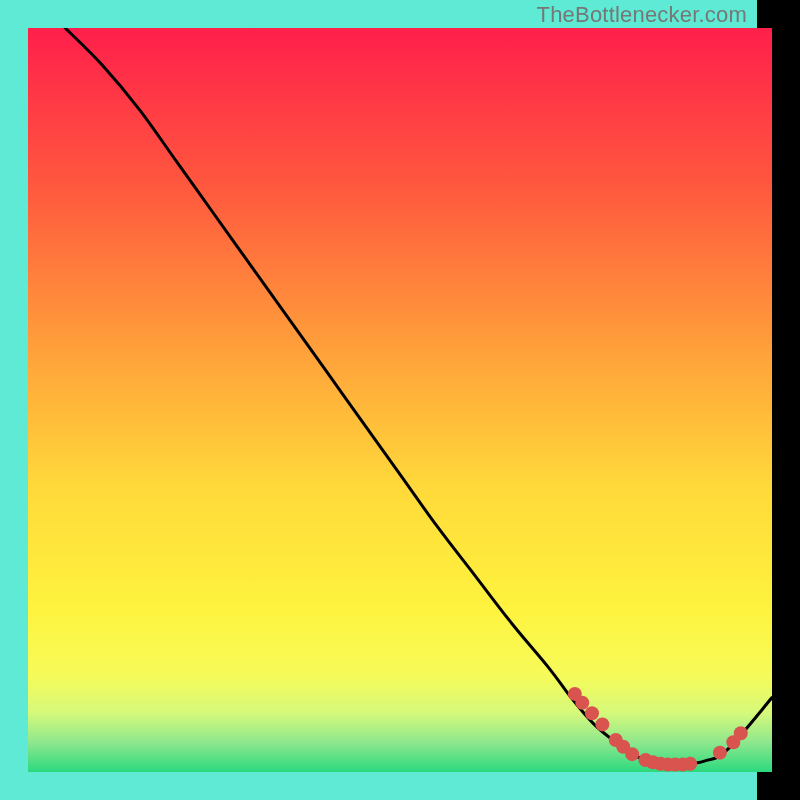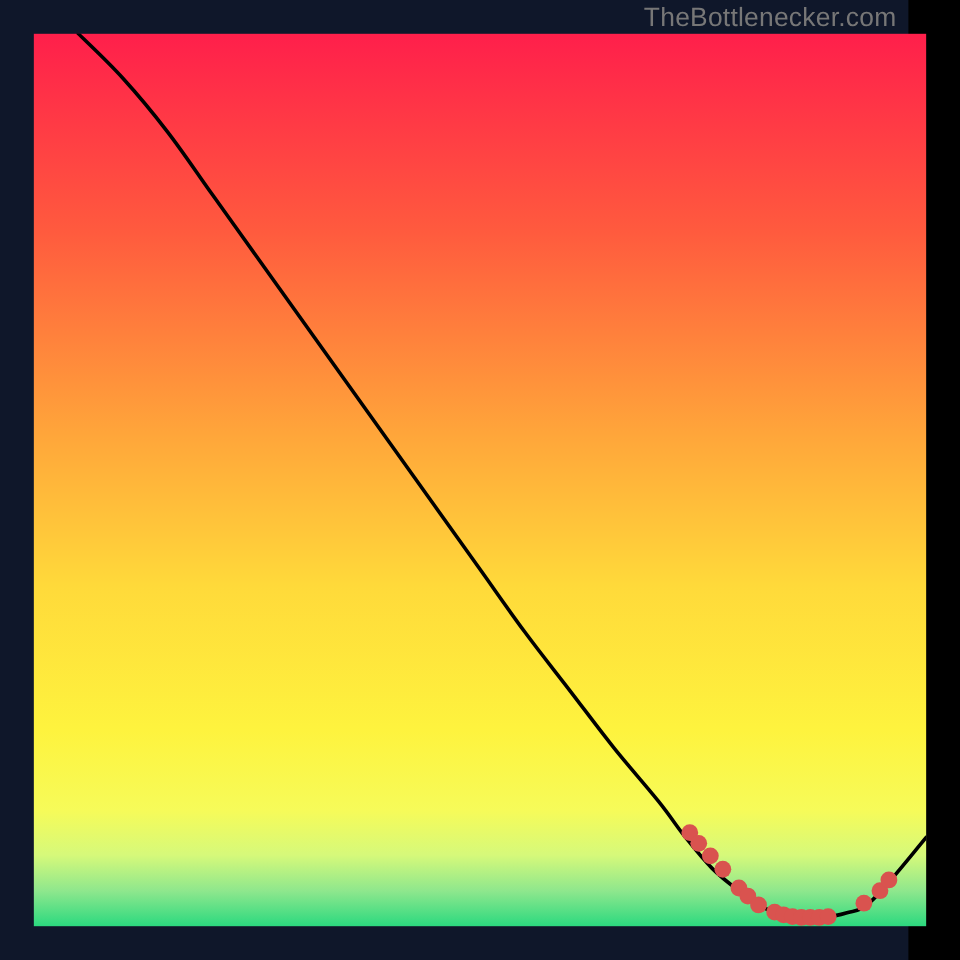--- a/index.html
+++ b/index.html
@@ -8,21 +8,21 @@
     background: #000;
     width: 800px;
     height: 800px;
     overflow: hidden;
     font-family: Arial, Helvetica, sans-serif;
   }
   .chart-frame {
     position: relative;
     width: 757px;
     height: 800px;
-    background: #0f172a;
+    background: #5eead4;
   }
   .attribution {
     position: absolute;
     top: 2px;
     right: 10px;
     color: #777;
     font-size: 22px;
     letter-spacing: 0.2px;
     font-weight: 400;
   }

